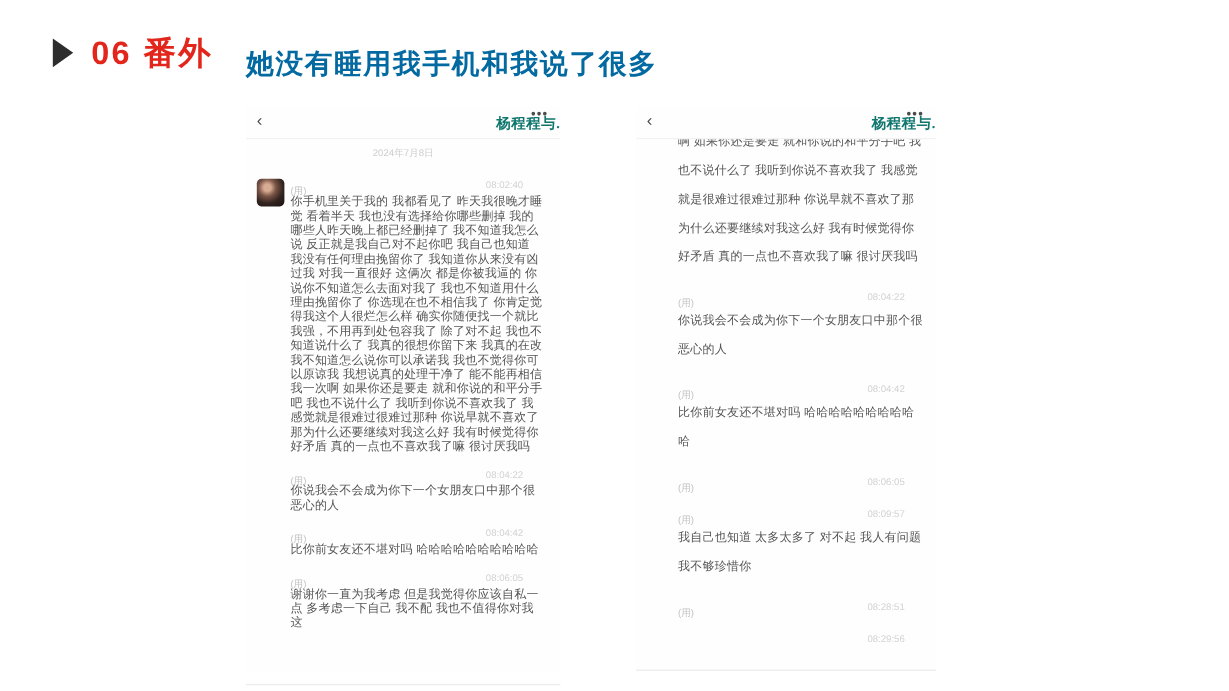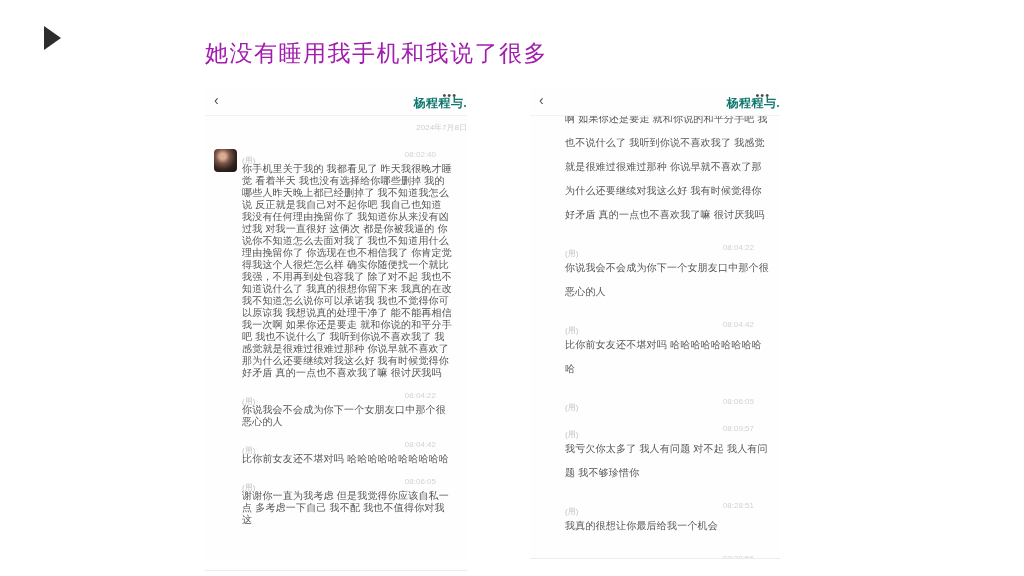--- a/index.html
+++ b/index.html
@@ -6,31 +6,31 @@
   body{
     width:1024px;height:576px;position:relative;overflow:hidden;
     background:#ffffff;
     font-family:"Liberation Sans","DejaVu Sans",sans-serif;
     color:#4f4f4f;
   }
   
   .section-marker{position:absolute;left:44px;top:26px;display:flex;align-items:center;gap:15px;}
   .triangle{width:0;height:0;border-left:17px solid #2d2d2d;border-top:12px solid transparent;border-bottom:12px solid transparent;}
   .section-label{color:#e2261c;font-size:27px;font-weight:bold;letter-spacing:2px;}
-  .page-title{position:absolute;left:205px;top:38px;font-size:23px;font-weight:normal;color:#a21caf;letter-spacing:1.5px;}
+  .page-title{position:absolute;left:205px;top:38px;font-size:23px;font-weight:bold;color:#0369a1;letter-spacing:1.5px;}
 
   
   .chat{position:absolute;top:88px;background:#fefefe;overflow:hidden;border-bottom:1px solid #ececec;}
   .chat.left{left:205px;width:262px;height:482px;}
   .chat.right{left:530px;width:250px;height:470px;}
   .chat .nav{position:relative;height:27px;background:#fefefe;z-index:3;border-bottom:1px solid #f2f2f2;}
   .nav-back{position:absolute;left:9px;top:4px;font-size:14px;color:#4a4a4a;cursor:default;}
   .nav-title{text-align:right;font-size:12px;font-weight:bold;color:#0f766e;padding-top:7px;letter-spacing:.5px;font-family:Liberation Serif, serif;}
   .nav-more{position:absolute;right:10px;top:1px;font-size:11px;color:#4a4a4a;letter-spacing:1px;}
-  .date-sep{text-align:right;font-size:8px;color:#cdcdcd;margin:6px 0 16px;}
+  .date-sep{text-align:center;font-size:8px;color:#cdcdcd;margin:6px 0 16px;}
 
   .msgs{position:relative;}
   .chat.left  .msgs{padding:0 15px 0 37px;}
   .chat.right .msgs{padding:0 10px 0 35px;}
   .msg{margin-top:11px;position:relative;}
   .chat.right .msg{margin-top:15px;}
   .msg-head{position:relative;height:12px;margin-bottom:2px;}
   .sender{font-size:8px;color:#c3c3c3;}
   .time{position:absolute;right:16px;top:1px;font-size:8px;color:#d2d2d2;}
   .avatar{position:absolute;left:-28px;top:0;width:23px;height:23px;border-radius:4px;
@@ -41,20 +41,21 @@
 
   
   .chat.left::after{content:"";position:absolute;left:0;right:0;bottom:0;height:26px;z-index:2;
     background:linear-gradient(rgba(255,255,255,0),rgba(255,255,255,.92));pointer-events:none;}
 </style>
 </head>
 <body>
 
 <div class="section-marker">
   <span class="triangle"></span>
+  <span class="section-label">06 番外</span>
 </div>
 <div class="page-title">她没有睡用我手机和我说了很多</div>
 
 <div class="chat left">
   <div class="nav">
     <span class="nav-back">‹</span>
     <div class="nav-title">杨程程与.</div>
     <span class="nav-more">•••</span>
   </div>
   <div class="date-sep">2024年7月8日</div>
@@ -124,29 +125,28 @@
       <span class="sender">(用)</span>
       <span class="time">08:06:05</span>
     </div>
   </div>
       <div class="msg">
     <div class="msg-head">
       
       <span class="sender">(用)</span>
       <span class="time">08:09:57</span>
     </div>
-    <div class="msg-text">我亏欠你太多了 我人有问题 对不起 我人有问题 我不够珍惜你</div>
+    <div class="msg-text">我自己也知道 太多太多了 对不起 我人有问题 我不够珍惜你</div>
   </div>
       <div class="msg">
     <div class="msg-head">
       
       <span class="sender">(用)</span>
       <span class="time">08:28:51</span>
     </div>
-    <div class="msg-text">我真的很想让你最后给我一个机会</div>
   </div>
       <div class="msg">
     <div class="msg-head">
 
       <span class="time">08:29:56</span>
     </div>
 
   </div>
     </div>
 </div>

